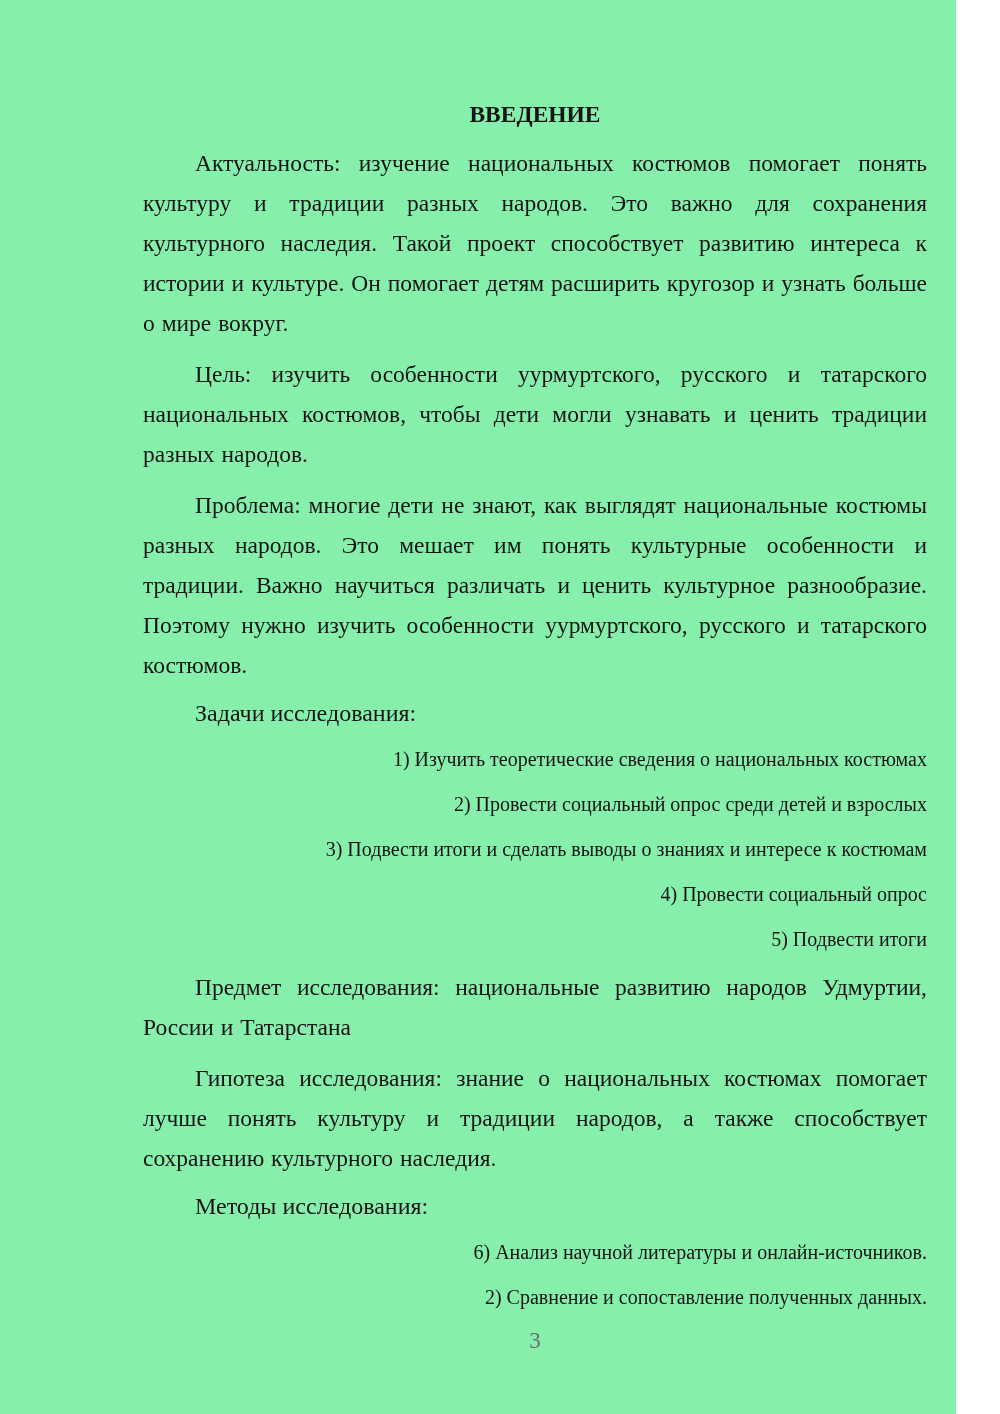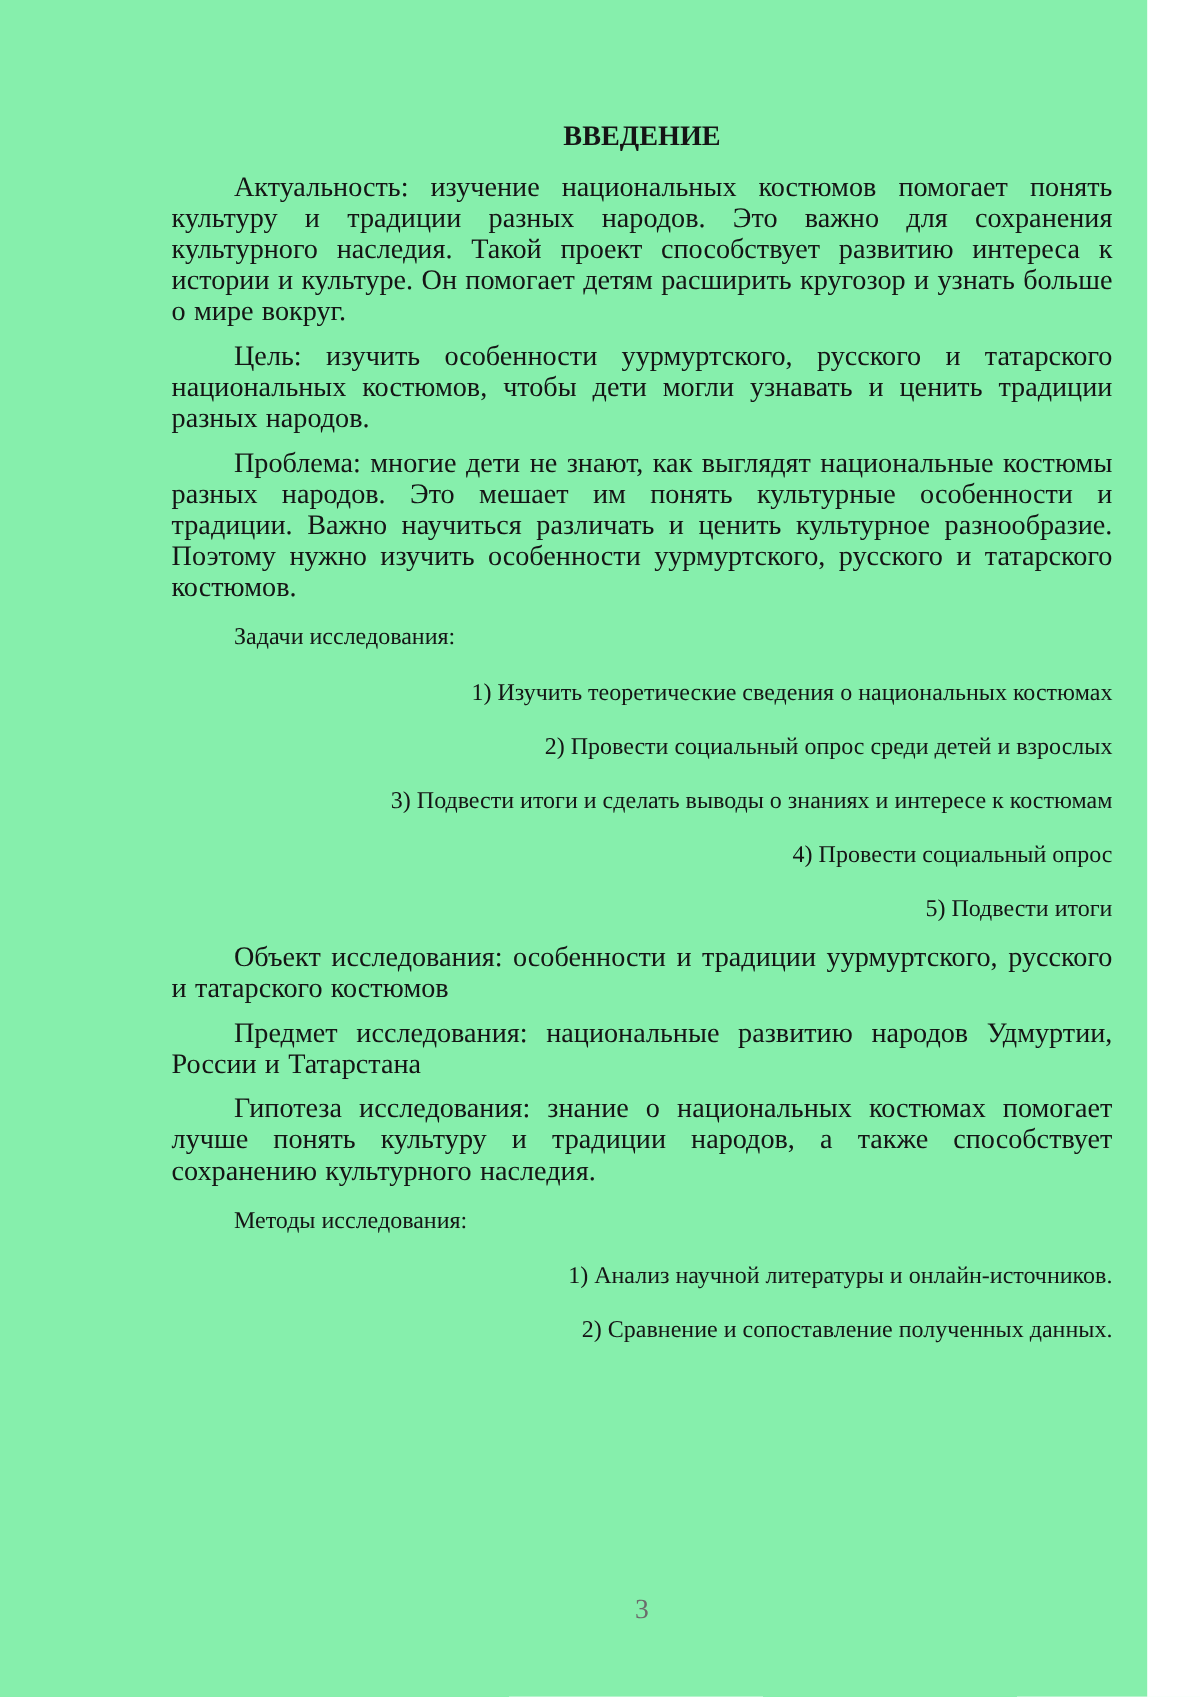--- a/index.html
+++ b/index.html
@@ -24,28 +24,28 @@
   }
   .title {
     font-size: 23.5px;
     line-height: 35px;
     font-weight: bold;
     text-align: center;
     margin: 0 0 11px 0;
   }
   .para {
     font-size: 23.5px;
-    line-height: 26px;
+    line-height: 40px;
     margin: 0 0 11px 0;
     text-align: justify;
     text-indent: 52px;
     word-spacing: 1px;
   }
   .heading-line {
-    font-size: 20px;
+    font-size: 24px;
     line-height: 35px;
     margin: 0 0 11px 0;
     text-align: left;
     text-indent: 52px;
   }
   .list-item {
     font-size: 20px;
     line-height: 35px;
     margin: 0 0 10px 0;
     text-align: right;
@@ -82,28 +82,27 @@
     <p class="list-item">1) Изучить теоретические сведения о национальных костюмах</p>
 
     <p class="list-item">2) Провести социальный опрос среди детей и взрослых</p>
 
     <p class="list-item">3) Подвести итоги и сделать выводы о знаниях и интересе к костюмам</p>
 
     <p class="list-item">4) Провести социальный опрос</p>
 
     <p class="list-item">5) Подвести итоги</p>
 
-    <p class="para">Объект исследования: особенности и традиции уурмуртского, русского и татарского костюмов</p>
 
     <p class="para">Предмет исследования: национальные развитию народов Удмуртии, России и Татарстана</p>
 
     <p class="para">Гипотеза исследования: знание о национальных костюмах помогает лучше понять культуру и традиции народов, а также способствует сохранению культурного наследия.</p>
 
     <p class="heading-line">Методы исследования:</p>
 
-    <p class="list-item">1) Анализ научной литературы и онлайн-источников.</p>
+    <p class="list-item">6) Анализ научной литературы и онлайн-источников.</p>
 
     <p class="list-item">2) Сравнение и сопоставление полученных данных.</p>
 
   </div>
 
   <div class="footer-pagenum">3</div>
 </div>
 
 </body></html>

